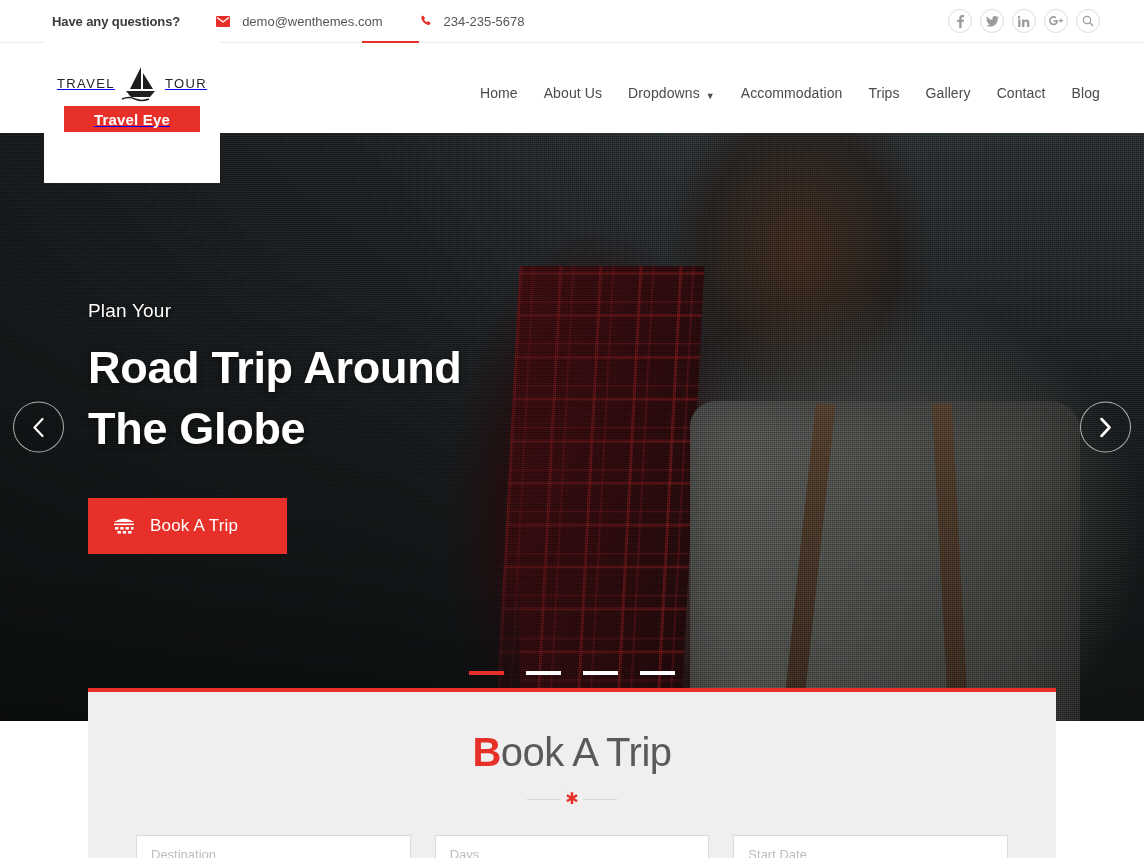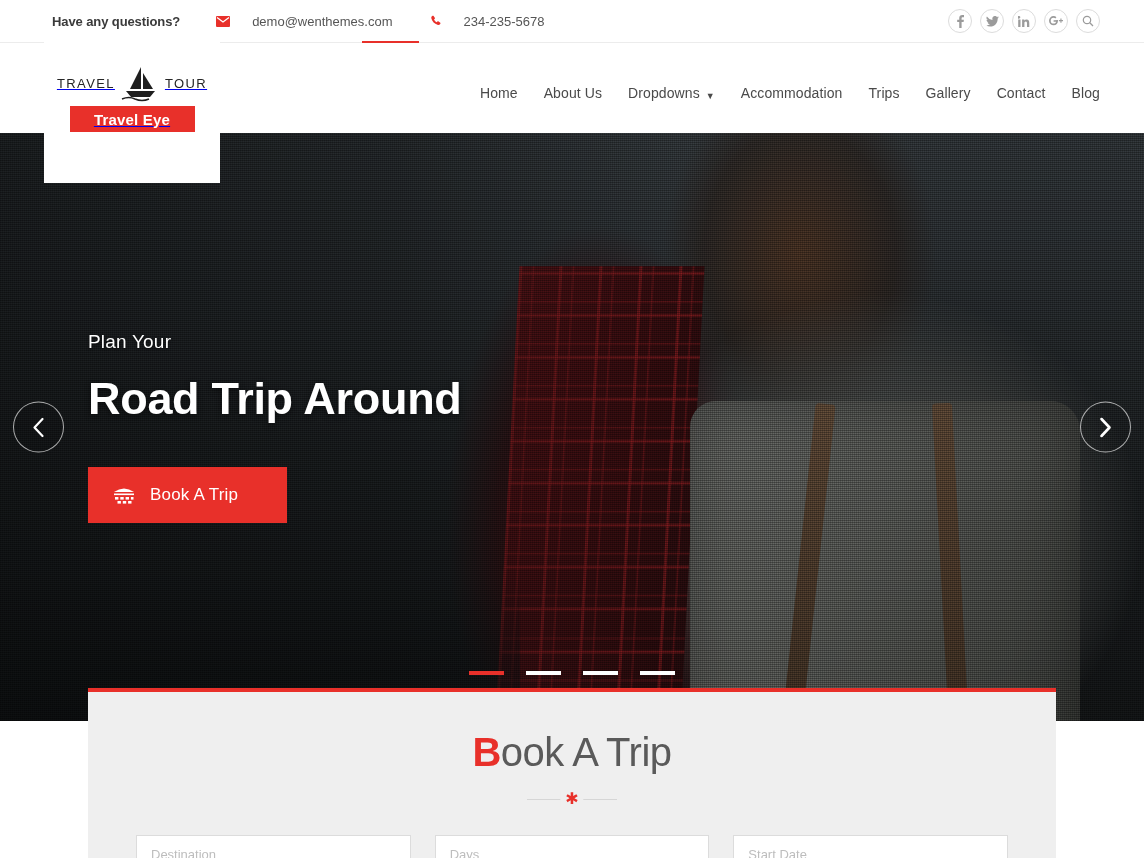--- a/index.html
+++ b/index.html
@@ -24,21 +24,21 @@
     width:1056px; margin:0 auto;
     display:flex; align-items:center; height:100%;
     position:relative;
   }
   .tb-question {
     font-size:13px; font-weight:bold; color:#3a3a3a;
     letter-spacing:-0.1px;
     margin-left:8px;
   }
   .tb-item {
-    display:flex; gap:22px;
+    display:flex; gap:12px;
     font-size:13px; color:#555; margin-left:36px;
     text-decoration:none;
   }
   .tb-item .ico { display:flex; align-items:center; color:#e8302a; }
   .tb-item .ico svg { display:block; }
 
   .tb-social {
     margin-left:auto;
     display:flex; align-items:center; gap:8px;
   }
@@ -91,21 +91,21 @@
     gap:2px;
     height:38px;
   }
   .logo-word {
     font-size:13px; letter-spacing:1.4px; font-weight:normal;
     color:#262626;
   }
   .logo-boat { width:46px; height:38px; }
   .logo-bar {
     margin-top:4px;
-    width:125px; height:26px;
+    width:136px; height:26px;
     background:#e8302a;
     display:flex; align-items:center; justify-content:center;
   }
   .logo-bar span {
     color:#fff; font-weight:bold; font-size:15px;
     letter-spacing:0.2px;
   }
 
   .nav {
     margin-left:auto;
@@ -431,20 +431,21 @@
   <div class="hero-strap" style="left:940px; top:270px; height:310px; transform:rotate(-3deg);"></div>
   <div class="hero-dark-left"></div>
   <div class="hero-trees"></div>
   <div class="hero-overlay"></div>
   <div class="hero-dots"></div>
 
   <div class="hero-content">
     <div class="hero-sub">Plan Your</div>
     <div class="hero-title">
       <div>Road Trip Around</div>
+      <div>The Globe</div>
     </div>
     <button class="hero-btn">
       <span>
         <svg width="24" height="19" viewBox="0 0 24 19">
           <path d="M2 6 q10 -7 20 0 z" fill="#fff"></path>
           <rect x="2" y="7.5" width="20" height="1.6" fill="#fff"></rect>
           <rect x="3" y="11" width="3.4" height="2.6" fill="#fff"></rect>
           <rect x="8.3" y="11" width="3.4" height="2.6" fill="#fff"></rect>
           <rect x="13.6" y="11" width="3.4" height="2.6" fill="#fff"></rect>
           <rect x="18.9" y="11" width="2.6" height="2.6" fill="#fff"></rect>

